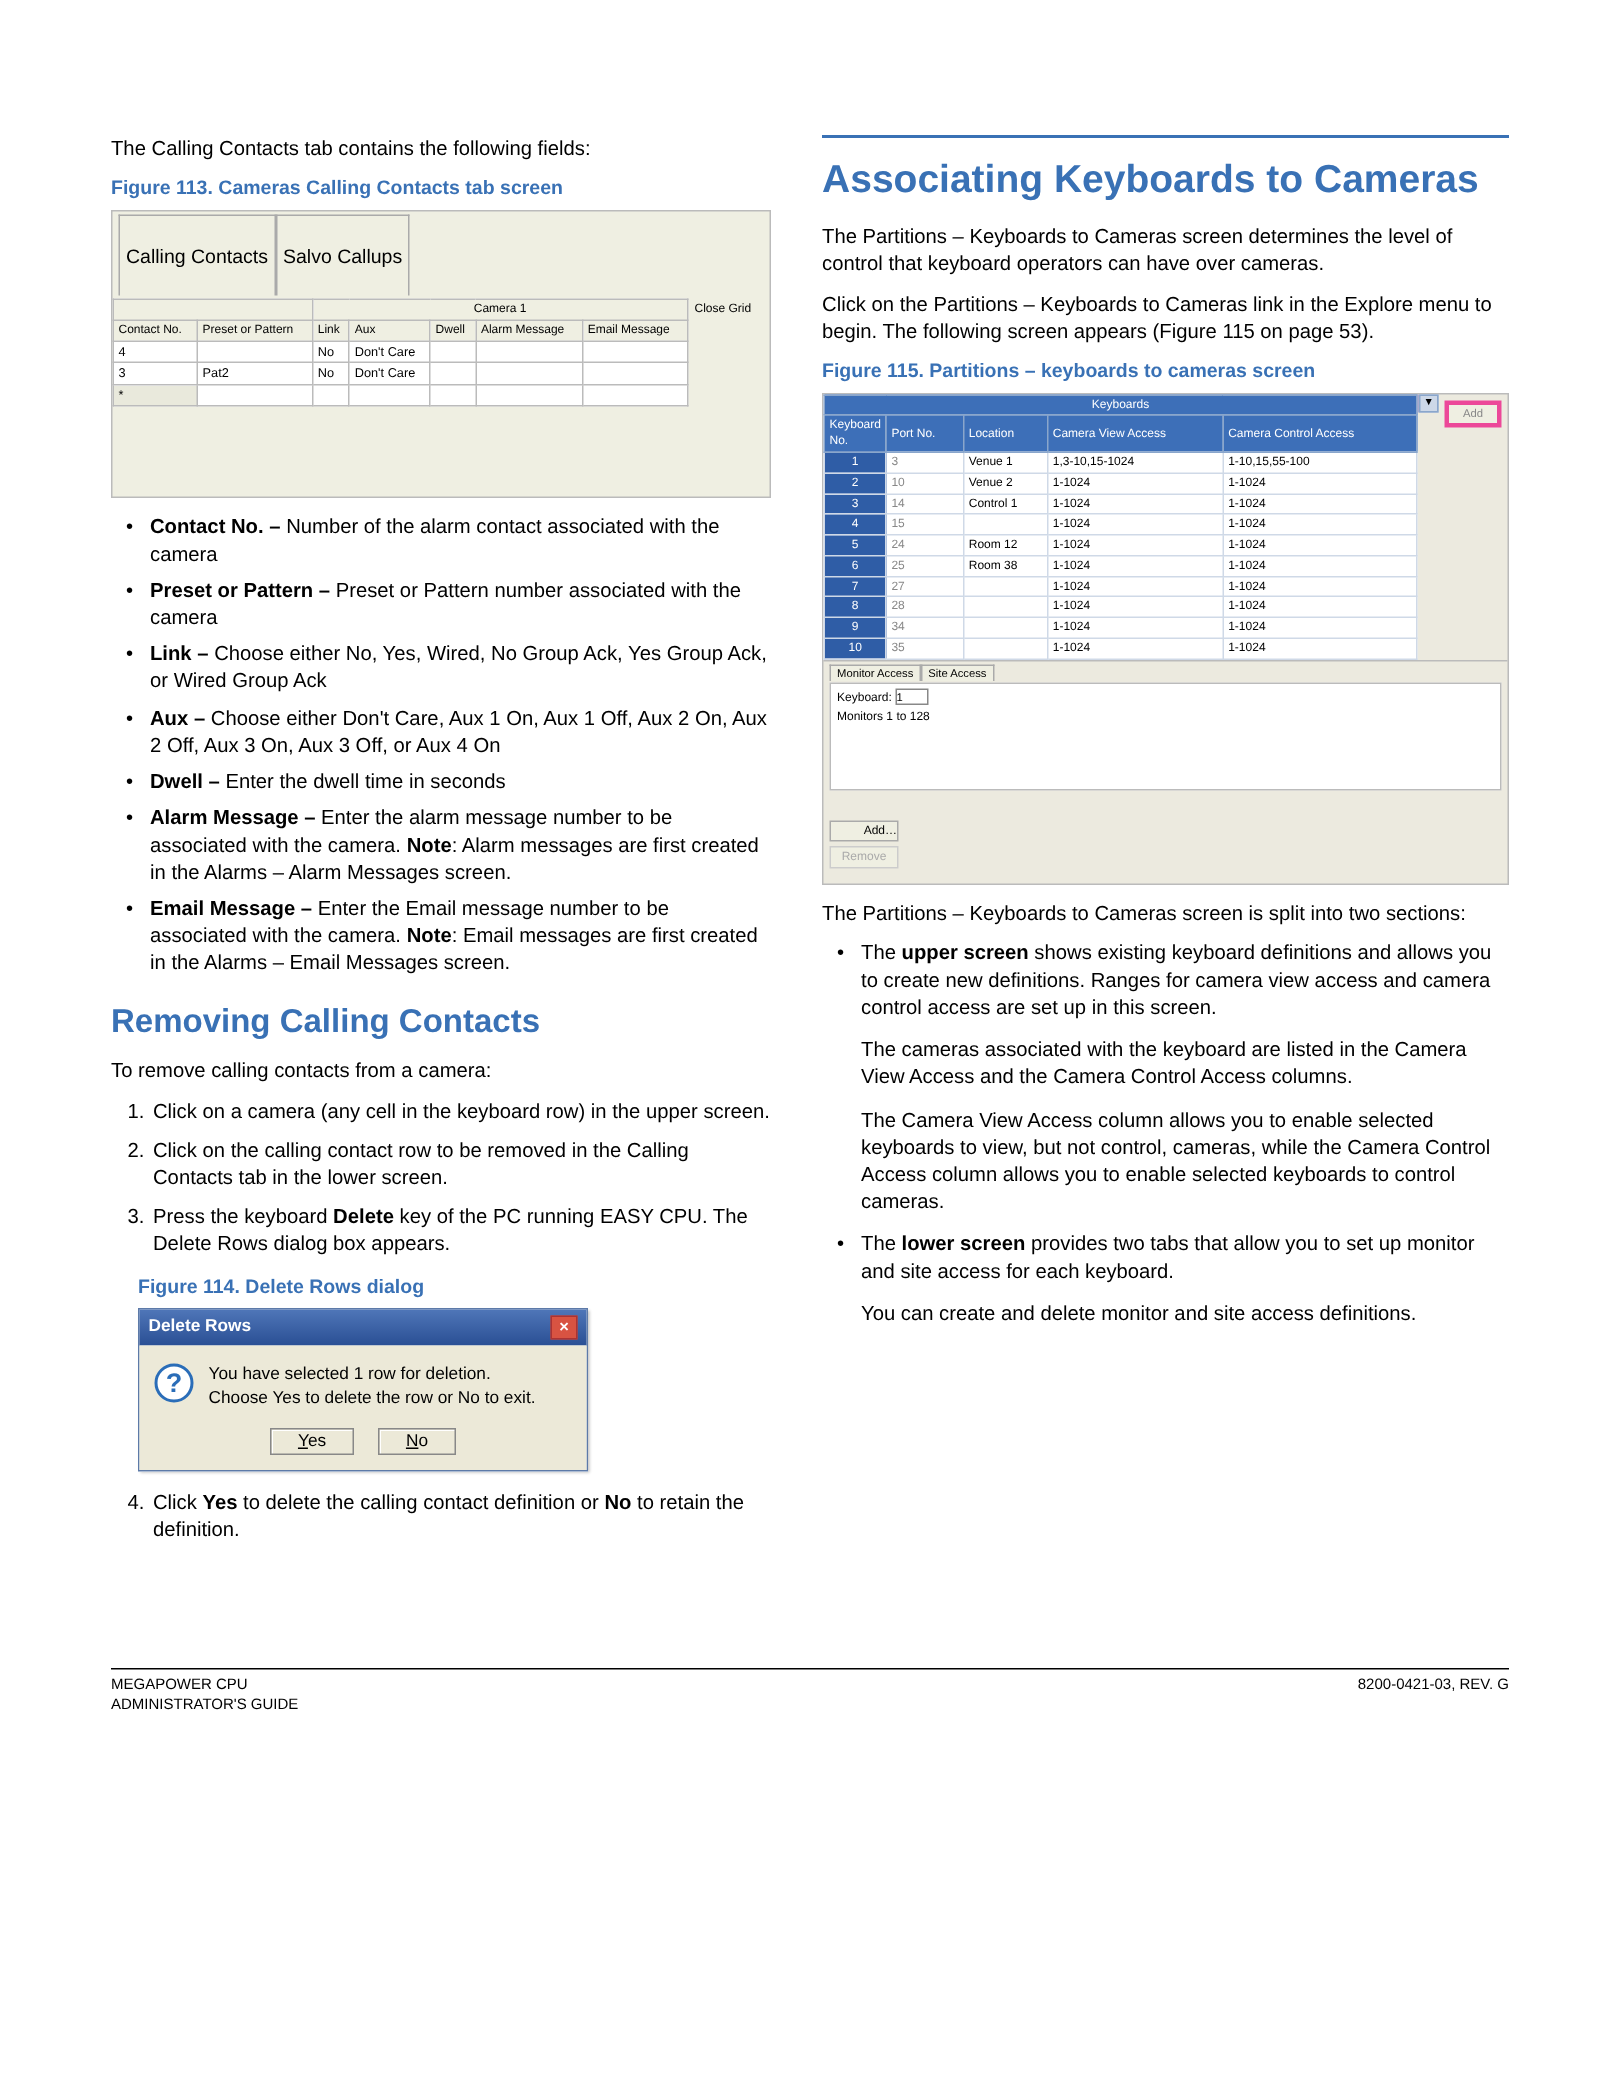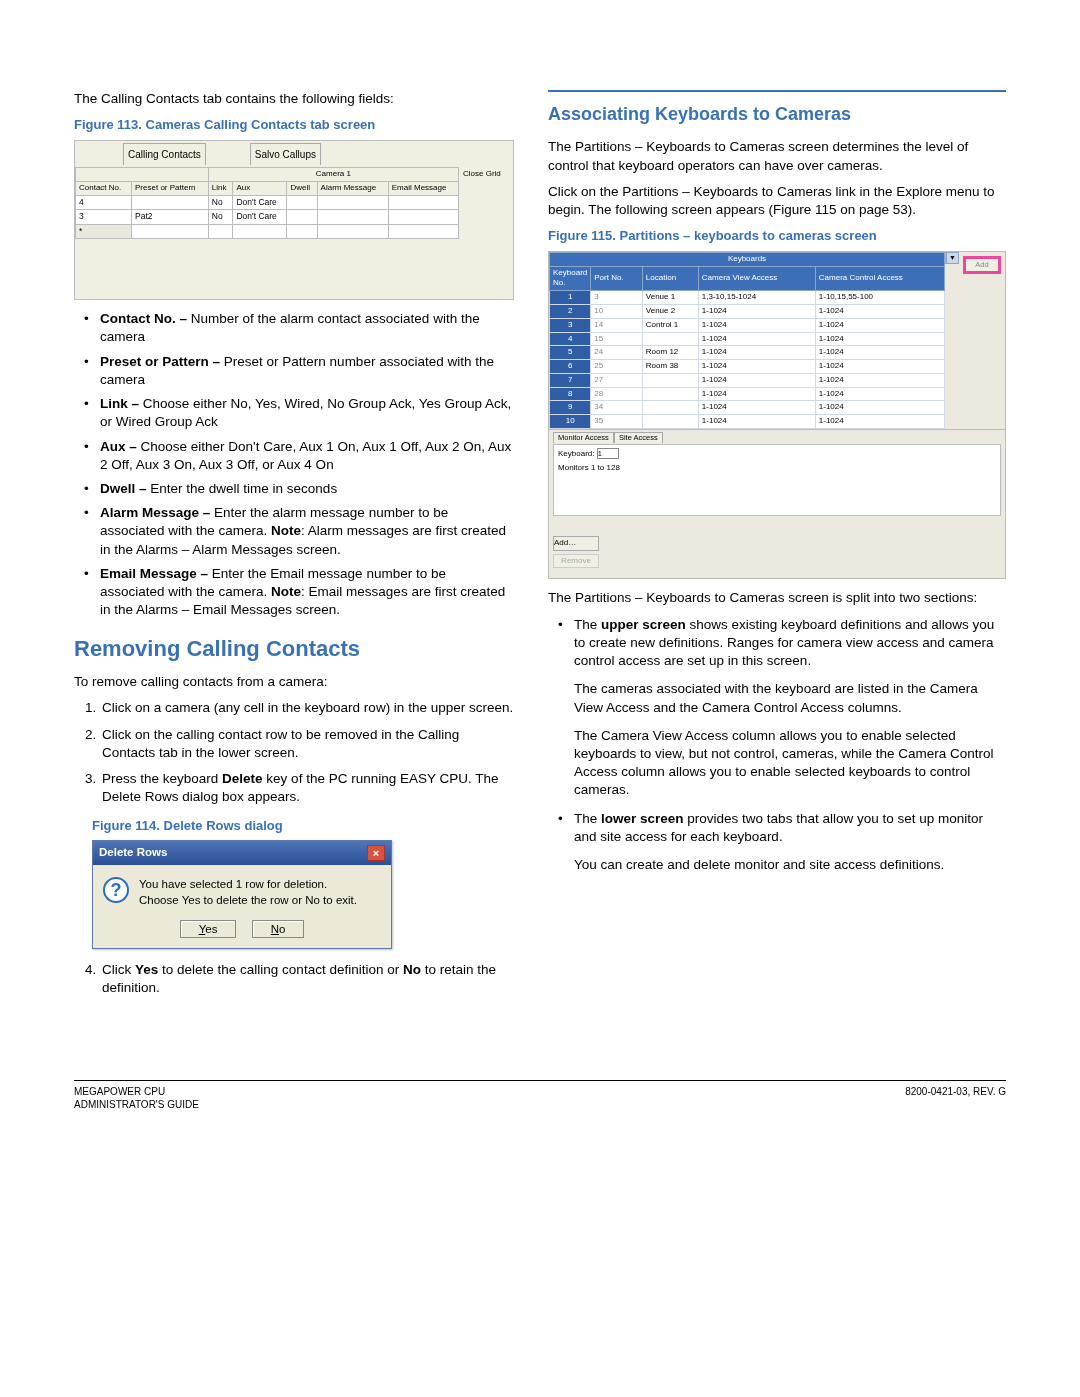--- a/index.html
+++ b/index.html
@@ -19,21 +19,21 @@
   .col-right { flex: 1.02; }
   p { margin-bottom: 8px; }
   h2.section {
     color: #3971b5;
     font-size: 22px;
     font-weight: bold;
     margin: 14px 0 10px 0;
   }
   h1.major {
     color: #3971b5;
-    font-size: 18px;
+    font-size: 26px;
     font-weight: bold;
     border-top: 2.5px solid #3971b5;
     padding-top: 10px;
     margin-bottom: 12px;
   }
   .figcap {
     color: #3971b5;
     font-weight: bold;
     font-size: 13px;
     margin: 8px 0 6px 0;
@@ -49,21 +49,21 @@
   
   .fig113 {
     background: #efefe2;
     border: 1px solid #bbb;
     font-size: 8.5px;
     position: relative;
     margin-bottom: 10px;
     padding-bottom: 60px;
   }
   .fig113 .tabs { padding: 2px 4px; }
-  .fig113 .tabs span { display:inline-block; border:1px solid #aaa; border-bottom:none; background:#efefe2; padding:4px 4px; margin-right:0px; font-size:10px;margin-left:44px;}
+  .fig113 .tabs span { display:inline-block; border:1px solid #aaa; border-bottom:none; background:#efefe2; padding:18px 4px; margin-right:0px; font-size:13px;}
   .fig113 .gridwrap { display:flex; }
   .fig113 table { border-collapse: collapse; background:#fff; flex:1; }
   .fig113 th, .fig113 td { border:1px solid #bbb; padding:1px 3px; text-align:left; font-weight:normal; white-space:nowrap; overflow:hidden; }
   .fig113 th { background:#efefe2; font-size:8px; }
   .fig113 .camhdr { text-align:center; background:#efefe2; }
   .fig113 .sidebtn { width:54px; padding:2px 2px 0 4px; font-size:8px; }
   .fig113 .starcell { background:#e9e9dc; }
 
   
   .fig114 {
@@ -361,21 +361,21 @@
           </div>
           <div class="lowerbody">
             <div class="kbrow">
               <span>Keyboard:</span>
               <input value="1" style="">
             </div>
             <div>Monitors 1 to 128</div>
           </div>
         </div>
         <div class="lowerright">
-          <div class="minibtn" style="border:1px solid #aaa;background:#efefe2;text-align:left;padding:1px 0;margin-bottom:3px;">Add…</div>
+          <div class="minibtn" style="border:1px solid #aaa;background:#efefe2;text-align:right;padding:1px 0;margin-bottom:3px;">Add…</div>
           <div class="minibtn" style="border:1px solid #ccc;background:#efefe2;text-align:center;padding:1px 0;color:#aaa;">Remove</div>
         </div>
       </div>
     </div>
 
     <p>The Partitions – Keyboards to Cameras screen is split into two sections:</p>
 
     <ul class="bullets">
       <li><span>The </span><span class="bold">upper screen</span><span> shows existing keyboard definitions and allows you to create new definitions. Ranges for camera view access and camera control access are set up in this screen.</span></li>
     </ul>

